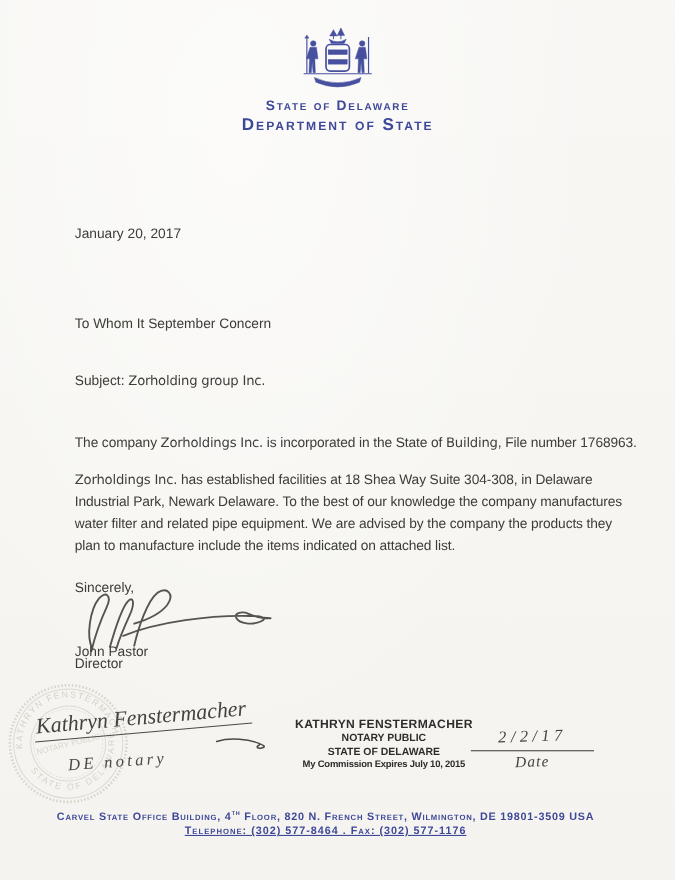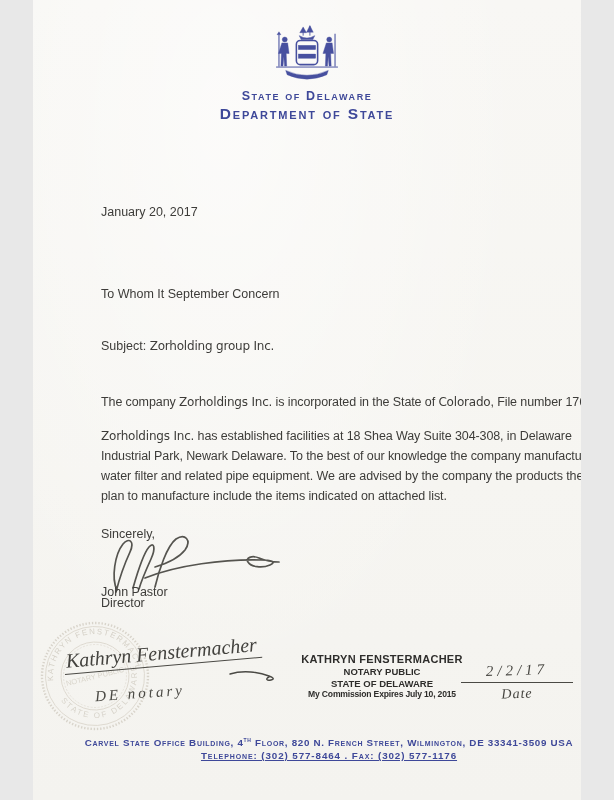--- a/index.html
+++ b/index.html
@@ -1,17 +1,17 @@
 <!DOCTYPE html>
 <html><head>
 <meta charset="utf-8">
 <style>
   html,body{margin:0;padding:0;background:#e8e8e8;}
   .page{
-    position:relative;width:548px;height:800px;margin:0 auto;overflow:hidden;
+    position:relative;width:614px;height:800px;margin:0 auto;overflow:hidden;
     background-color:#f7f6f3;
     background-image:radial-gradient(ellipse at 35% 15%, rgba(255,255,255,.55), rgba(255,255,255,0) 60%),
                      linear-gradient(180deg,#f8f7f4 0%,#f6f5f1 60%,#f4f3ef 100%);
     font-family:"Liberation Sans",sans-serif;color:#3d3c39;
   }
   
   .letterhead{position:absolute;top:22px;left:0;width:100%;text-align:center;}
   .seal{display:block;margin:0 auto;}
   .lh-t1{font-variant:small-caps;font-weight:700;font-size:12.5px;letter-spacing:1.6px;color:#3e4899;margin-top:3px;}
   .lh-t2{font-variant:small-caps;font-weight:700;font-size:15.5px;letter-spacing:1.8px;color:#3e4899;margin-top:2px;}
@@ -92,21 +92,21 @@
     <div class="lh-t1">State of Delaware</div>
     <div class="lh-t2">Department of State</div>
   </div>
 
   <div class="txt date">January 20, 2017</div>
 
   <div class="txt salutation">To Whom It September Concern</div>
 
   <div class="txt subject"><span>Subject: </span><span class="inserted">Zorholding group Inc.</span></div>
 
-  <div class="txt para para1"><span>The company </span><span class="inserted">Zorholdings Inc.</span><span> is incorporated in the State of </span><span class="inserted">Colorado</span><span>, File number 1768963.</span></div>
+  <div class="txt para para1"><span>The company </span><span class="inserted">Zorholdings Inc.</span><span> is incorporated in the State of </span><span class="inserted">Building</span><span>, File number 1768963.</span></div>
 
   <div class="txt para para2"><span class="inserted">Zorholdings Inc.</span><span> has established facilities at 18 Shea Way Suite 304-308, in Delaware Industrial Park, Newark Delaware. To the best of our knowledge the company manufactures water filter and related pipe equipment. We are advised by the company the products they plan to manufacture include the items indicated on attached list.</span></div>
 
   <div class="txt closing">Sincerely,</div>
 
   <svg class="sig-john" width="200" height="62" viewBox="0 0 200 62">
     <g fill="none" stroke="#55544f" stroke-width="1.7" stroke-linecap="round">
       <path d="M24,58 C18,46 22,22 30,12 C36,5 42,9 37,20 C31,33 26,48 23,60"></path>
       <path d="M40,56 C44,42 50,22 56,15 C61,9 63,16 58,27 C53,38 48,50 46,57"></path>
       <path d="M62,55 C66,38 74,14 83,7 C92,1 99,8 92,18 C85,27 72,32 62,35"></path>
@@ -150,17 +150,17 @@
     <div class="stamp-exp">My Commission Expires July 10, 2015</div>
   </div>
 
   <div class="dateblock">
     <span class="hand date-value">2/2/17</span>
     <div class="date-rule"></div>
     <span class="hand date-label">Date</span>
   </div>
 
   <div class="footer">
-    <div class="ft2"><span>Carvel State Office Building, 4</span><sup>th</sup><span> Floor, 820 N. French Street, Wilmington, DE  33341-3509 USA</span></div>
+    <div class="ft2"><span>Carvel State Office Building, 4</span><sup>th</sup><span> Floor, 820 N. French Street, Wilmington, DE  19801-3509 USA</span></div>
     <div class="ft3">Telephone:  (302) 577-8464 . Fax:  (302) 577-1176</div>
   </div>
 
 </div>
 
 </body></html>

